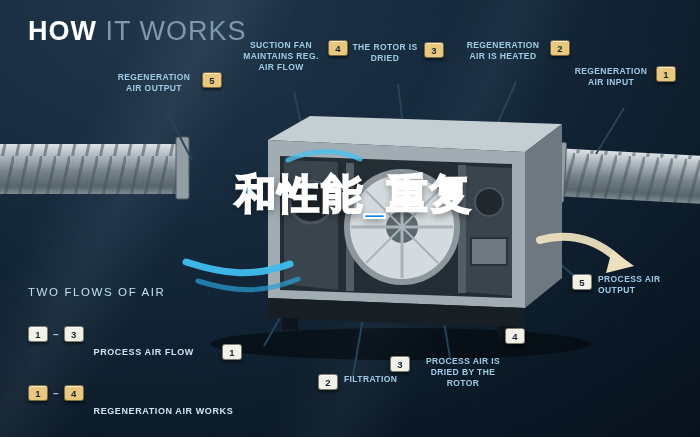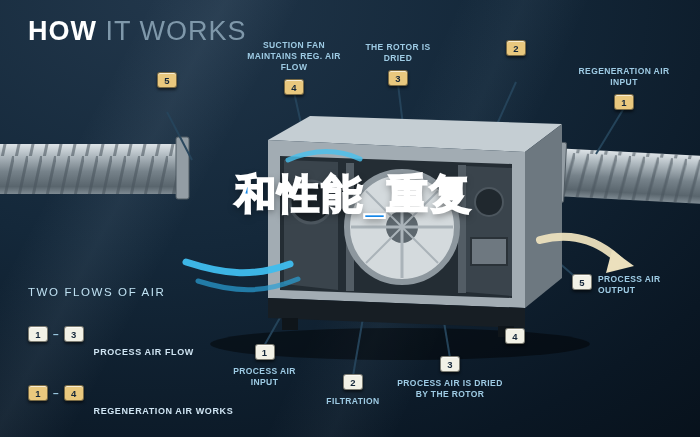--- a/index.html
+++ b/index.html
@@ -14,21 +14,21 @@
   .beam1{left:-160px;top:-120px;width:560px;height:640px;transform:rotate(18deg);
     background:linear-gradient(100deg,rgba(255,255,255,0) 40%,rgba(200,225,245,0.07) 50%,rgba(255,255,255,0) 60%);}
   .beam2{left:120px;top:-160px;width:640px;height:700px;transform:rotate(14deg);
     background:linear-gradient(100deg,rgba(255,255,255,0) 42%,rgba(190,220,240,0.05) 50%,rgba(255,255,255,0) 58%);}
   .art{position:absolute;left:0;top:0;z-index:2;}
   .title{position:absolute;left:28px;top:16px;z-index:6;font-size:27px;letter-spacing:1px;white-space:nowrap;}
   .title .w1{color:#ffffff;font-weight:bold;}
   .title .w2{color:#7f98aa;font-weight:normal;}
   .callout{position:absolute;display:flex;gap:6px;z-index:5;color:#9ecbe4;}
   .callout .lbl{font-size:8.5px;font-weight:bold;letter-spacing:0.4px;line-height:1.3;text-transform:uppercase;}
-  .col{flex-direction:column;align-items:center;text-align:center;}
+  .col{flex-direction:row;text-align:center;}
   .rowl{flex-direction:row;align-items:flex-start;text-align:left;}
   .badge{
     width:18px;height:14px;border-radius:3px;flex:0 0 auto;
     display:flex;align-items:center;justify-content:center;
     font-size:9.5px;font-weight:bold;color:#14263a;
     border:1px solid rgba(30,30,20,0.55);
     box-shadow:inset 0 1px 0 rgba(255,255,255,0.65), 0 2px 3px rgba(0,0,0,0.55);
   }
   .badge.regen{background:#e9c87e;}
   .badge.process{background:#f2f1e6;}
@@ -133,34 +133,36 @@
       <polygon points="612,250 634,266 606,273" fill="#ece0bd" stroke="none"></polygon>
     </g>
   </svg>
 
   <div class="title">
     <span class="w1">HOW</span>
     <span class="w2">IT WORKS</span>
   </div>
 
   <div class="callout col" style="left:112px;top:72px;width:110px">
+    <div class="lbl">REGENERATION AIR OUTPUT</div>
     <div class="badge regen">5</div>
   </div>
 
   <div class="callout col" style="left:240px;top:40px;width:108px">
     <div class="lbl">SUCTION FAN MAINTAINS REG. AIR FLOW</div>
     <div class="badge regen">4</div>
   </div>
 
   <div class="callout col" style="left:352px;top:42px;width:92px">
     <div class="lbl">THE ROTOR IS DRIED</div>
     <div class="badge regen">3</div>
   </div>
 
   <div class="callout col" style="left:462px;top:40px;width:108px">
+    <div class="lbl">REGENERATION AIR IS HEATED</div>
     <div class="badge regen">2</div>
   </div>
 
   <div class="callout col" style="left:572px;top:66px;width:104px">
     <div class="lbl">REGENERATION AIR INPUT</div>
     <div class="badge regen">1</div>
   </div>
 
   <div class="callout rowl" style="left:572px;top:274px">
     <div class="badge process">5</div>
@@ -176,21 +178,20 @@
     <div class="lbl">PROCESS AIR IS DRIED BY THE ROTOR</div>
   </div>
 
   <div class="callout col" style="left:318px;top:374px;width:70px">
     <div class="badge process">2</div>
     <div class="lbl">FILTRATION</div>
   </div>
 
   <div class="callout col" style="left:222px;top:344px;width:85px">
     <div class="badge process">1</div>
-    <div class="lbl">PROCESS AIR INPUT</div>
   </div>
 
   <div class="legend">
     <div class="lhead">TWO FLOWS OF AIR</div>
     <div class="lrow">
       <div class="badge process">1</div>
       <span class="dash">–</span>
       <div class="badge process">3</div>
       <span class="ltext">PROCESS AIR FLOW</span>
     </div>

